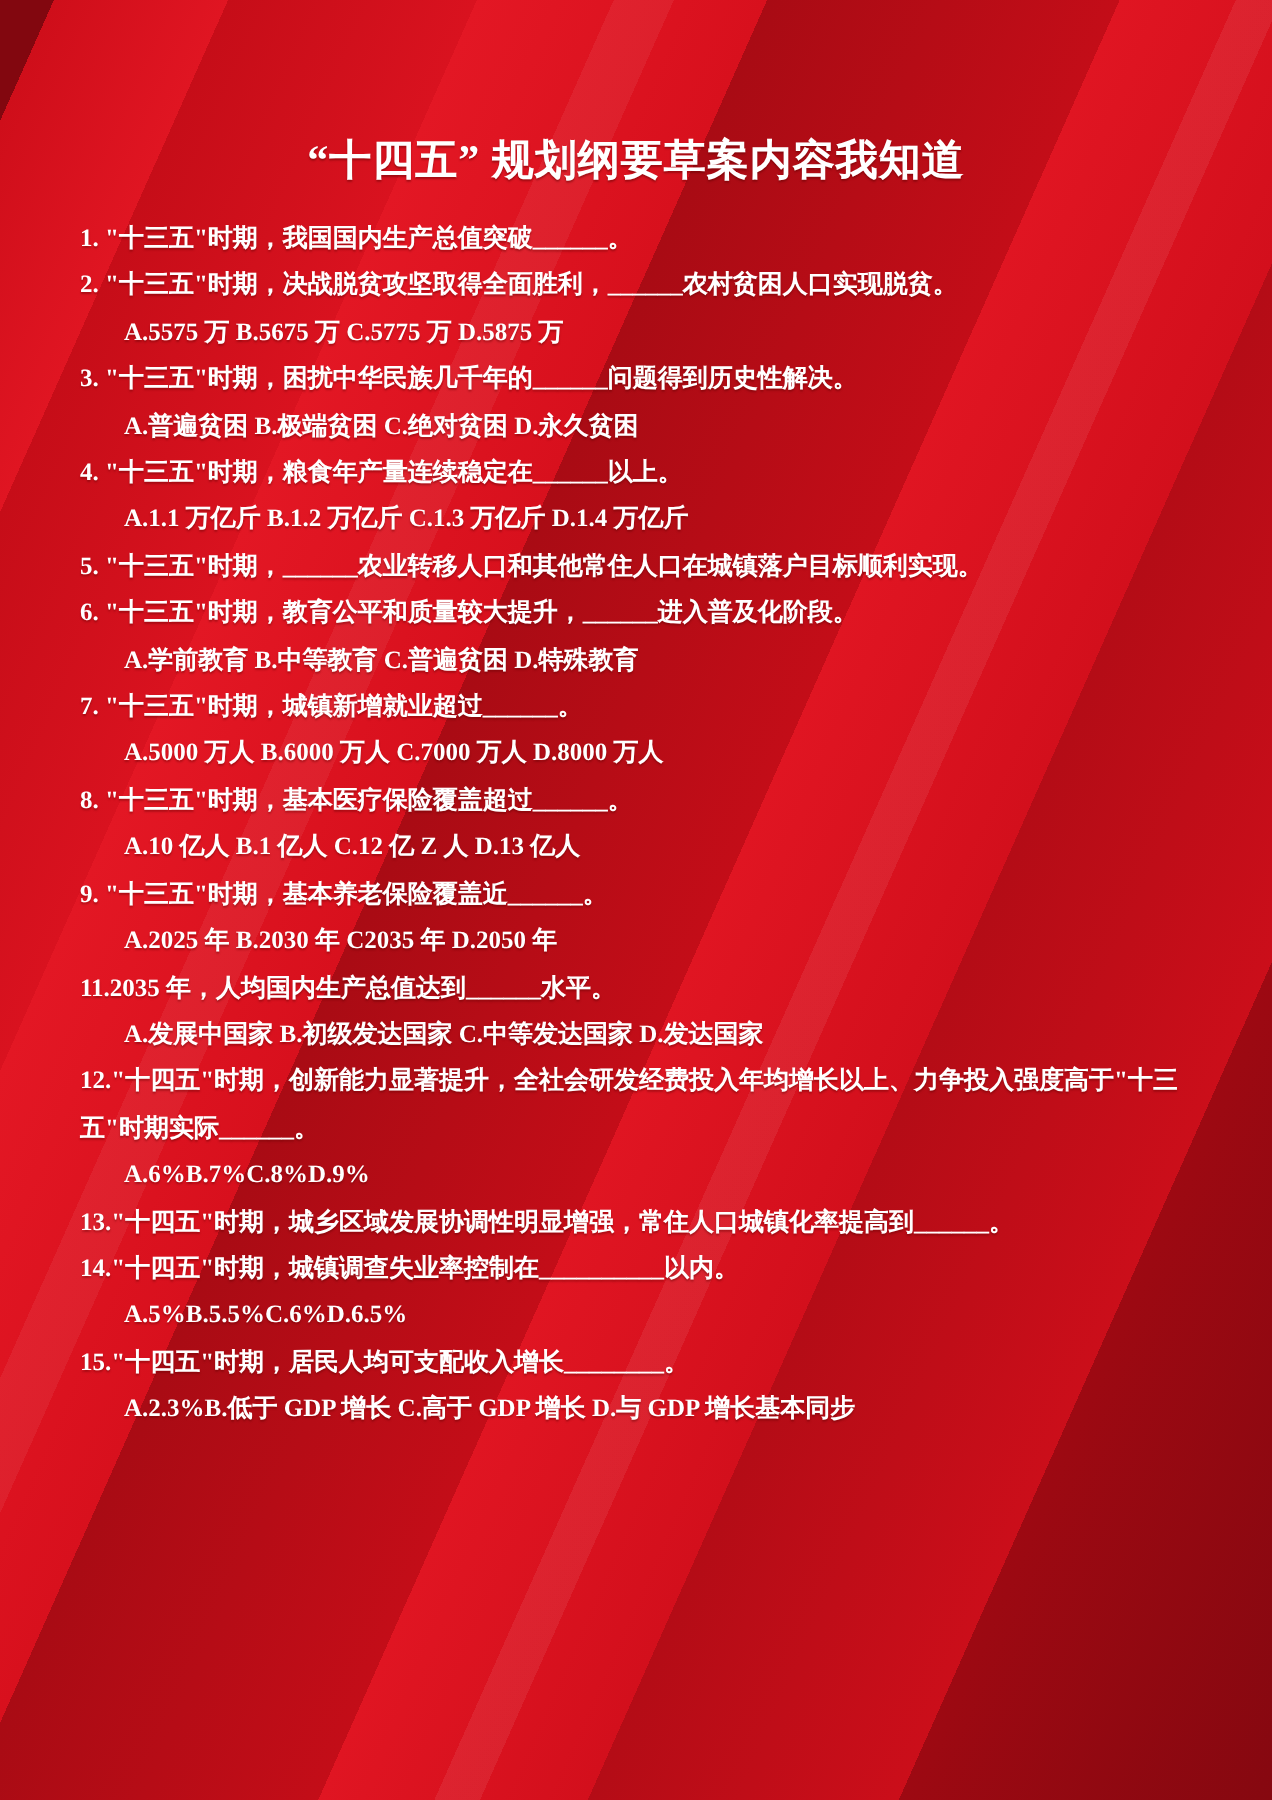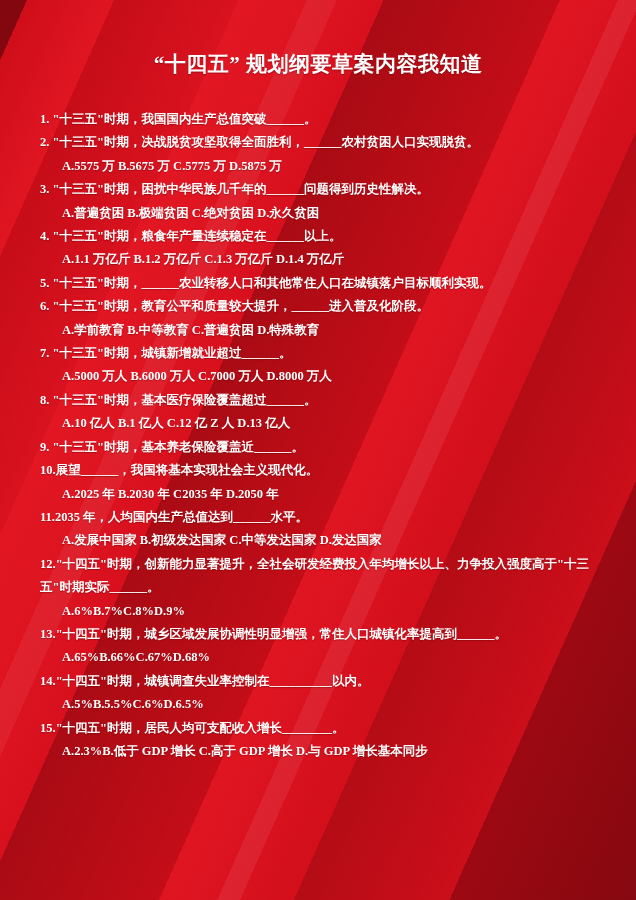--- a/index.html
+++ b/index.html
@@ -26,21 +26,21 @@
         #c60d18 11%, #d9121f 23%,
         #e31724 23%, #d8101d 37%,
         #a90b14 37%, #c30d18 54%,
         #e01522 54%, #d30f1c 67%,
         #b40c16 67%, #cb0e1a 82%,
         #9d0912 82%, #860810 100%);
   }
   .title{
     position:absolute;
     top:50px;left:0;right:0;
-    margin:0;
+    margin:16px;
     text-align:center;
     font-size:21px;
     font-weight:bold;
     letter-spacing:0.5px;
     color:#ffffff;
     text-shadow:0 1px 1px rgba(90,0,0,0.45);
   }
   .questions{
     position:absolute;
     top:108px;left:40px;
@@ -101,37 +101,35 @@
   <div class="q">
     <div class="q-text">8. "十三五"时期，基本医疗保险覆盖超过______。</div>
     <div class="q-opts">A.10 亿人 B.1 亿人 C.12 亿 Z 人 D.13 亿人</div>
   </div>
 
   <div class="q">
     <div class="q-text">9. "十三五"时期，基本养老保险覆盖近______。</div>
   </div>
 
   <div class="q">
-    <div class="q-text">10.展望______，我国将基本实现社会主义现代化。</div>
     <div class="q-opts">A.2025 年 B.2030 年 C2035 年 D.2050 年</div>
   </div>
 
   <div class="q">
     <div class="q-text">11.2035 年，人均国内生产总值达到______水平。</div>
     <div class="q-opts">A.发展中国家 B.初级发达国家 C.中等发达国家 D.发达国家</div>
   </div>
 
   <div class="q">
     <div class="q-text">12."十四五"时期，创新能力显著提升，全社会研发经费投入年均增长以上、力争投入强度高于"十三五"时期实际______。</div>
     <div class="q-opts">A.6%B.7%C.8%D.9%</div>
   </div>
 
   <div class="q">
     <div class="q-text">13."十四五"时期，城乡区域发展协调性明显增强，常住人口城镇化率提高到______。</div>
-    <div class="q-opts">A.65%B.66%C.67%D.68%</div>
   </div>
 
   <div class="q">
     <div class="q-text">14."十四五"时期，城镇调查失业率控制在__________以内。</div>
     <div class="q-opts">A.5%B.5.5%C.6%D.6.5%</div>
   </div>
 
   <div class="q">
     <div class="q-text">15."十四五"时期，居民人均可支配收入增长________。</div>
     <div class="q-opts">A.2.3%B.低于 GDP 增长 C.高于 GDP 增长 D.与 GDP 增长基本同步</div>

